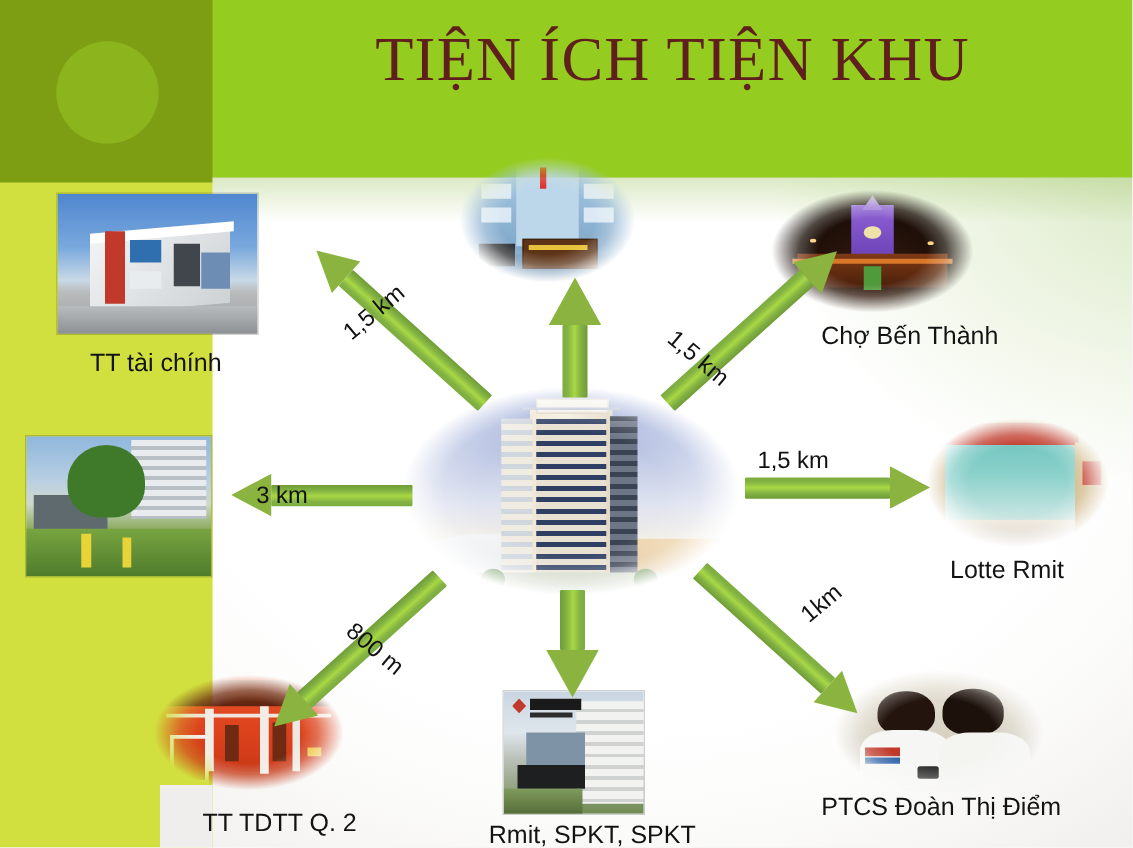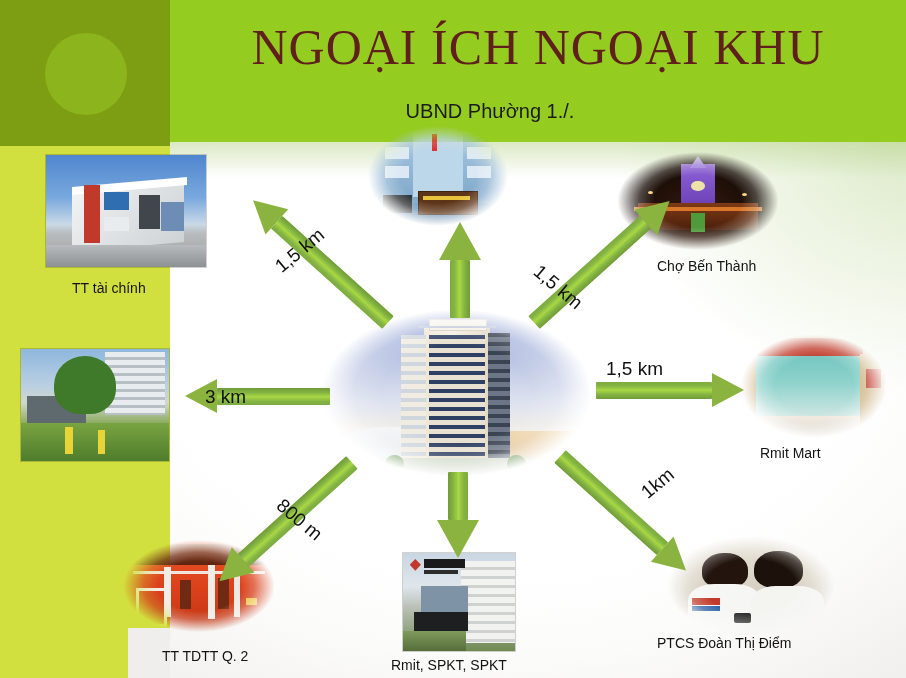--- a/index.html
+++ b/index.html
@@ -80,21 +80,21 @@
   .photo.rect{border:1px solid rgba(0,0,0,.18);}
   .photo.oval{
     border-radius:50%;
     -webkit-mask-image:radial-gradient(ellipse 50% 50% at 50% 50%, #000 52%, rgba(0,0,0,.75) 70%, rgba(0,0,0,0) 96%);
     mask-image:radial-gradient(ellipse 50% 50% at 50% 50%, #000 52%, rgba(0,0,0,.75) 70%, rgba(0,0,0,0) 96%);
   }
   .photo > .scene{position:absolute;inset:0;}
 
   .caption{
     position:absolute;
-    font-size:14px;
+    font-size:20px;
     color:#131313;
     white-space:nowrap;
   }
 
   
   .arrow{position:absolute;transform-origin:0 50%;}
   .arrow .shaft{
     position:absolute;left:0;top:0;height:100%;
     background:linear-gradient(to bottom,#7cab3e 0%,#85b445 22%,#a8d843 48%,#83b244 74%,#6f9c35 100%);
     border-radius:1px;
@@ -131,22 +131,21 @@
   <div class="bg-left-col"></div>
   <div class="bg-left-col-bottom"></div>
   <div class="bg-leftcol-notch"></div>
   <div class="bg-top-band"></div>
   <div class="bg-top-band-bright"></div>
   <div class="bg-top-dark"></div>
   <div class="bg-top-circle"></div>
   <div class="bg-topband-glow"></div>
   <div class="bg-corner-fade"></div>
 
-  <div class="title">NGOẠI ÍCH NGOẠI KHU</div>
-  <div class="subtitle">UBND Phường 1./.</div>
+  <div class="title">TIỆN ÍCH TIỆN KHU</div>
 
   <div class="photo rect" id="ph-ttaichinh" style="left: 45px; top: 154px; width: 160px; height: 112px;">
     <div class="scene" style="background:linear-gradient(to bottom,#4f86cf 0%,#78a8dd 38%,#c9d9e6 62%,#b9bcbd 70%,#9a9c9d 100%);"></div>
     <div style="position:absolute;left:16%;top:26%;width:70%;height:56%;background:linear-gradient(135deg,#f2f3f4,#cdd2d5);transform:skewY(-5deg);"></div>
     <div style="position:absolute;left:16%;top:24%;width:72%;height:7%;background:#ffffff;transform:skewY(-5deg);"></div>
     <div style="position:absolute;left:24%;top:27%;width:10%;height:52%;background:#c0392b;"></div>
     <div style="position:absolute;left:36%;top:33%;width:16%;height:16%;background:#2f6fb0;"></div>
     <div style="position:absolute;left:36%;top:55%;width:16%;height:13%;background:#e8ecef;"></div>
     <div style="position:absolute;left:58%;top:36%;width:13%;height:30%;background:#40464b;"></div>
     <div style="position:absolute;left:72%;top:42%;width:14%;height:26%;background:#6d8db5;"></div>
@@ -287,18 +286,18 @@
       <div class="lbl" style="left: 279px; top: 492px; transform: rotate(40deg);">800 m</div>
       <div class="arrow" style="left: 330px; top: 387.5px; width: 145px; height: 17px; transform: rotate(180deg);">
         <div class="shaft" style="width: 112.7px;"></div>
         <div class="head" style="left: 112.7px; border-top: 17.85px solid transparent; border-bottom: 17.85px solid transparent; border-left: 32.3px solid rgb(138, 180, 63);"></div>
       </div>
       <div class="lbl" style="left: 205px; top: 386px; transform: rotate(0deg);">3 km</div>
     </div>
 
   <div class="caption" id="cap-ttaichinh" style="left: 72px; top: 280px;">TT tài chính</div>
   <div class="caption" id="cap-benthanh" style="left: 657px; top: 258px;">Chợ Bến Thành</div>
-  <div class="caption" id="cap-lotte" style="left: 760px; top: 445px;">Rmit Mart</div>
+  <div class="caption" id="cap-lotte" style="left: 760px; top: 445px;">Lotte Rmit</div>
   <div class="caption" id="cap-ptcs" style="left: 657px; top: 635px;">PTCS Đoàn Thị Điểm</div>
   <div class="caption" id="cap-rmit" style="left: 391px; top: 657px;">Rmit, SPKT, SPKT</div>
   <div class="caption" id="cap-tdtt" style="left: 162px; top: 648px;">TT TDTT Q. 2</div>
 
 </div>
 
 </body></html>

